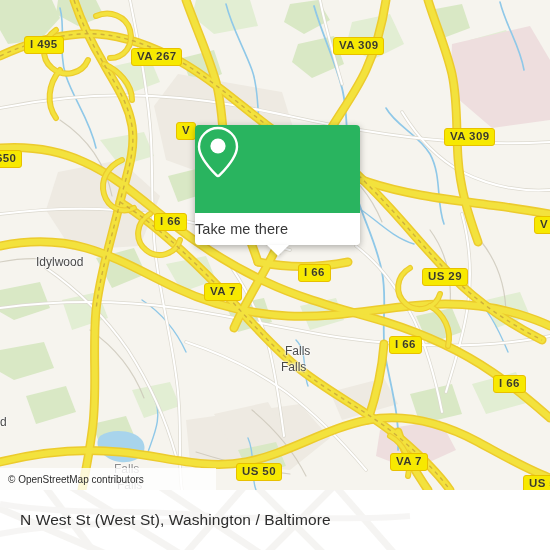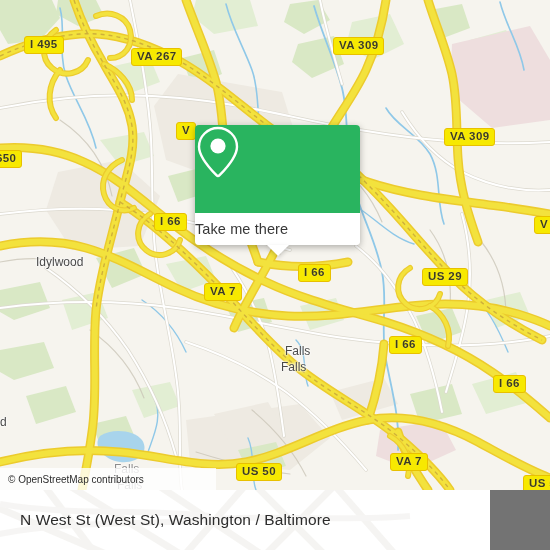--- a/index.html
+++ b/index.html
@@ -89,21 +89,21 @@
     height:22px;width:216px;
     background:rgba(255,255,255,.80);
     display:flex;align-items:center;
     padding-left:8px;box-sizing:border-box;
     font-size:10px;color:#2d2d2d;
     z-index:30;
   }
 
   
   .footer{
-    position:absolute;left:0;top:490px;width:490px;height:60px;
+    position:absolute;left:0;top:490px;width:550px;height:60px;
     background:#ffffff;
     display:flex;align-items:center;
     box-sizing:border-box;
     padding:0 14px 0 20px;
     overflow:hidden;
   }
   .footer-watermark{
     position:absolute;left:0;top:0;width:550px;height:60px;
     opacity:.5;pointer-events:none;
   }

